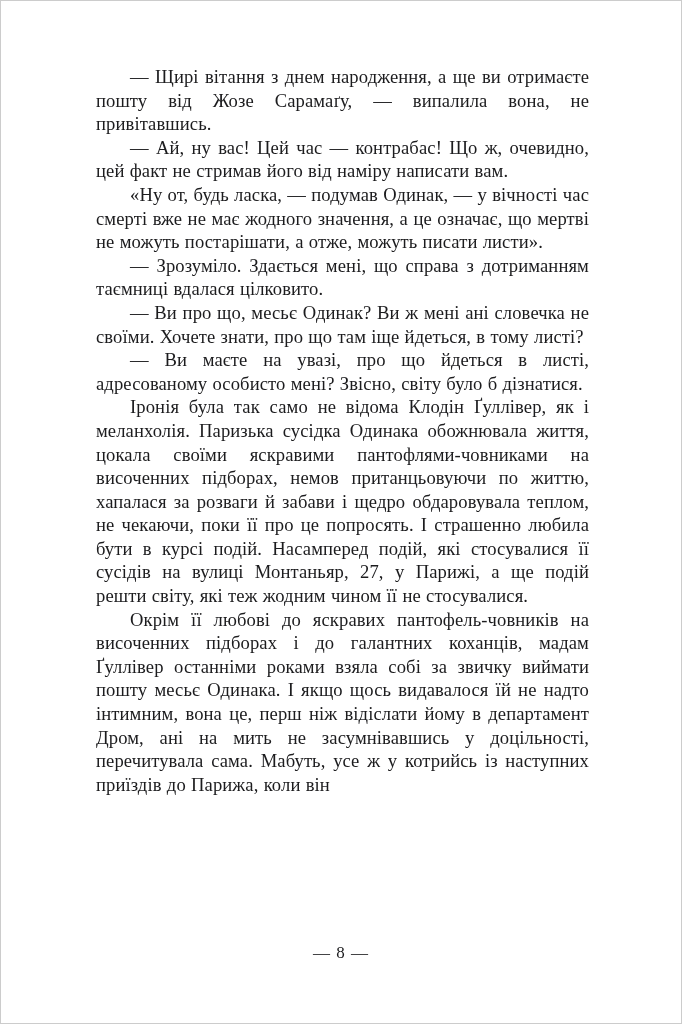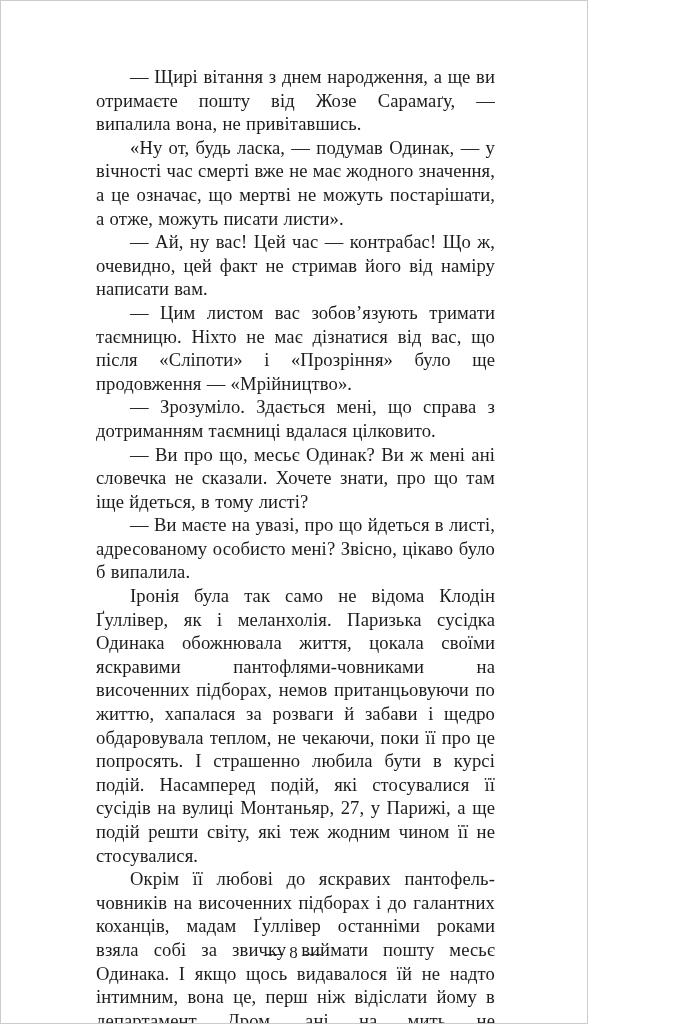--- a/index.html
+++ b/index.html
@@ -1,21 +1,21 @@
 <!DOCTYPE html>
 <html><head>
   <meta charset="utf-8">
   <style>
     html, body {
       margin: 0;
       padding: 0;
       background: #ffffff;
     }
     .page {
-      width: 588px;
+      width: 682px;
       height: 1024px;
       box-sizing: border-box;
       position: relative;
       background: #ffffff;
       border: 1px solid #cccccc;
       font-family: "Liberation Serif", serif;
       color: #1c1c1e;
       overflow: hidden;
     }
     .text-block {
@@ -43,23 +43,22 @@
       letter-spacing: 1px;
       color: #1c1c1e;
     }
   </style>
 </head>
 <body>
 
 <div class="page">
   <div class="text-block">
     <p>— Щирі вітання з днем народження, а ще ви отримаєте пошту від Жозе Сарамаґу, — випалила вона, не привітавшись.</p>
+    <p>— Ай, ну вас! Цей час — контрабас! Що ж, очевидно, цей факт не стримав його від наміру написати вам.</p>
     <p>«Ну от, будь ласка, — подумав Одинак, — у вічності час смерті вже не має жодного значення, а це означає, що мертві не можуть постарішати, а отже, можуть писати листи».</p>
-    <p>— Ай, ну вас! Цей час — контрабас! Що ж, очевидно, цей факт не стримав його від наміру написати вам.</p>
-    <p>— Цим листом вас зобов’язують тримати таємницю. Ніхто не має дізнатися від вас, що після «Сліпоти» і «Прозріння» було ще продовження — «Мрійництво».</p>
     <p>— Зрозуміло. Здається мені, що справа з дотриманням таємниці вдалася цілковито.</p>
-    <p>— Ви про що, месьє Одинак? Ви ж мені ані словечка не сказали. Хочете знати, про що там іще йдеться, в тому листі?</p>
-    <p>— Ви маєте на увазі, про що йдеться в листі, адресованому особисто мені? Звісно, цікаво було б випалила.</p>
+    <p>— Ви про що, месьє Одинак? Ви ж мені ані словечка не своїми. Хочете знати, про що там іще йдеться, в тому листі?</p>
+    <p>— Ви маєте на увазі, про що йдеться в листі, адресованому особисто мені? Звісно, світу було б дізнатися.</p>
     <p>Іронія була так само не відома Клодін Ґуллівер, як і меланхолія. Паризька сусідка Одинака обожнювала життя, цокала своїми яскравими пантофлями-човниками на височенних підборах, немов пританцьовуючи по життю, хапалася за розваги й забави і щедро обдаровувала теплом, не чекаючи, поки її про це попросять. І страшенно любила бути в курсі подій. Насамперед подій, які стосувалися її сусідів на вулиці Монтаньяр, 27, у Парижі, а ще подій решти світу, які теж жодним чином її не стосувалися.</p>
     <p>Окрім її любові до яскравих пантофель-човників на височенних підборах і до галантних коханців, мадам Ґуллівер останніми роками взяла собі за звичку виймати пошту месьє Одинака. І якщо щось видавалося їй не надто інтимним, вона це, перш ніж відіслати йому в департамент Дром, ані на мить не засумнівавшись у доцільності, перечитувала сама. Мабуть, усе ж у котрийсь із наступних приїздів до Парижа, коли він</p>
   </div>
   <div class="page-number">— 8 —</div>
 </div>
 
 </body></html>

